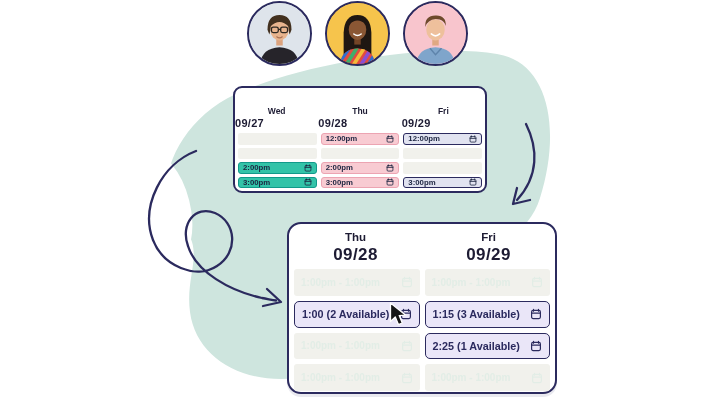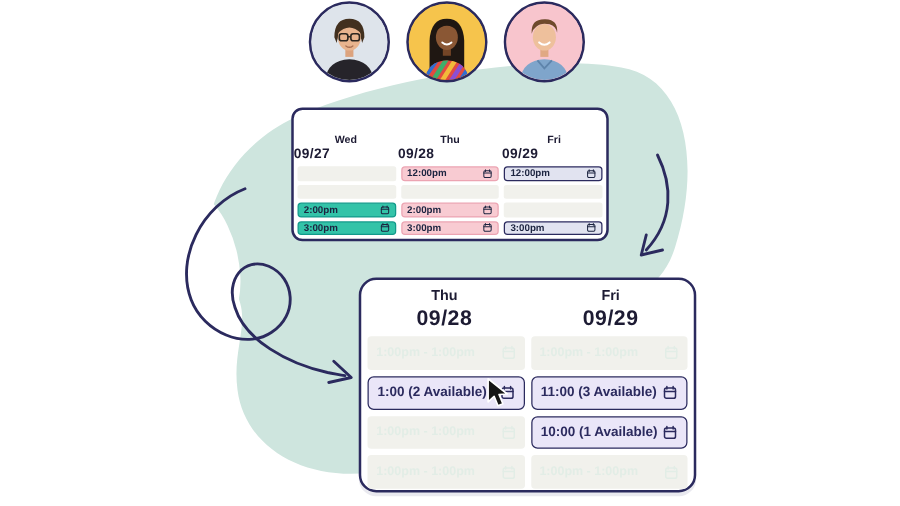--- a/index.html
+++ b/index.html
@@ -239,34 +239,34 @@
           </svg>
       </div>
 
       <div class="bslot chip">
         <span>1:00 (2 Available)</span>
         <svg class="ico">
             <use href="#cal-icon"></use>
           </svg>
       </div>
       <div class="bslot chip">
-        <span>11:00 (3 Available)</span>
+        <span>1:15 (3 Available)</span>
         <svg class="ico">
             <use href="#cal-icon"></use>
           </svg>
       </div>
 
       <div class="bslot ghost">
         <span>1:00pm - 1:00pm</span>
         <svg class="ico">
             <use href="#cal-icon"></use>
           </svg>
       </div>
       <div class="bslot chip">
-        <span>10:00 (1 Available)</span>
+        <span>2:25 (1 Available)</span>
         <svg class="ico">
             <use href="#cal-icon"></use>
           </svg>
       </div>
 
       <div class="bslot ghost">
         <span>1:00pm - 1:00pm</span>
         <svg class="ico">
             <use href="#cal-icon"></use>
           </svg>

